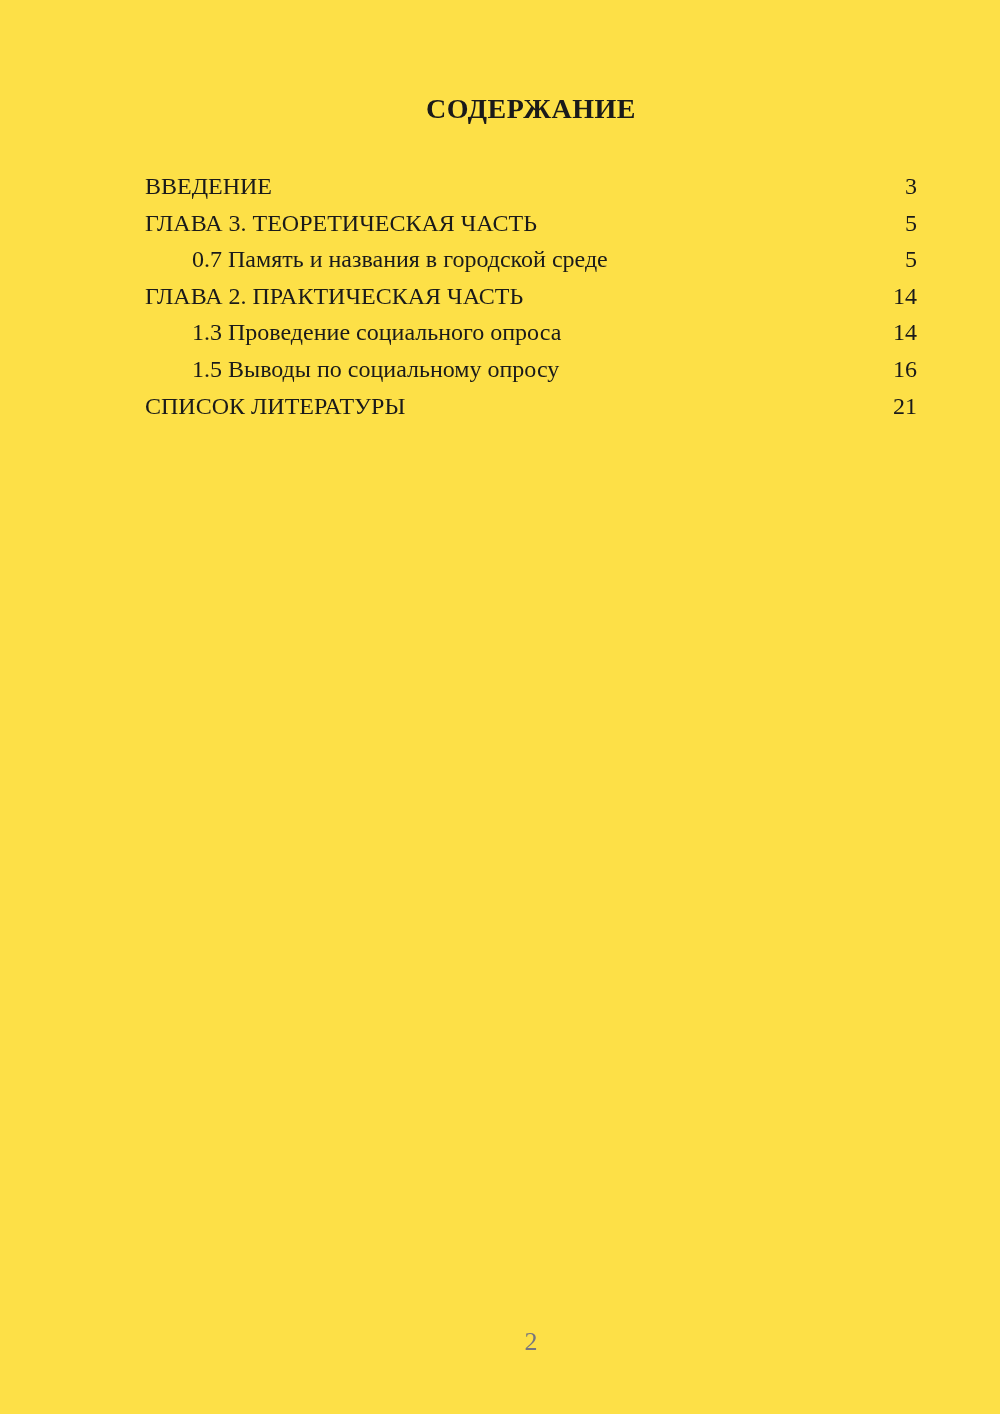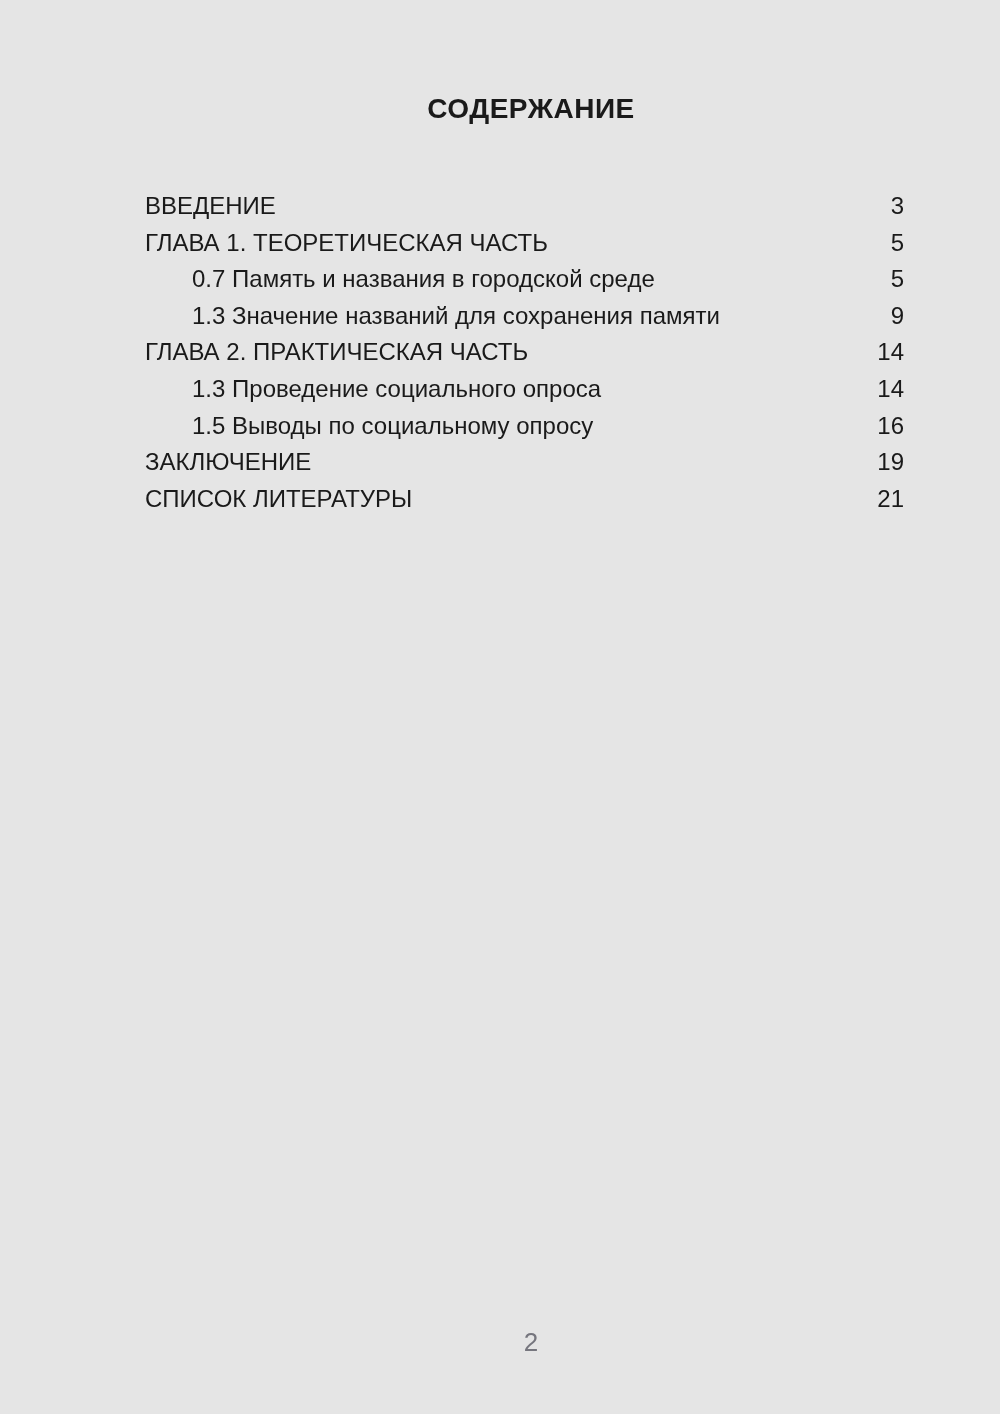--- a/index.html
+++ b/index.html
@@ -4,43 +4,42 @@
 <style>
   html, body {
     margin: 0;
     padding: 0;
     background: #ffffff;
   }
   .page {
     position: relative;
     width: 1000px;
     height: 1414px;
-    background: #e5e5e5;
+    background: #fde047;
     overflow: hidden;
-    font-family: Liberation Sans, sans-serif;
+    font-family: Liberation Serif, serif;
     color: #1a1a1a;
   }
   .title {
     position: absolute;
     top: 92px;
     left: 145px;
     right: 83px;
     margin: 0;
     text-align: center;
     font-size: 28px;
     font-weight: bold;
     letter-spacing: 0.5px;
     line-height: 34px;
   }
   .toc {
     position: absolute;
     top: 168px;
     left: 145px;
-    right: 96px;
-    margin-top: 20px;
+    right: 83px;
   }
   .toc-row {
     display: flex;
     justify-content: space-between;
     align-items: baseline;
     font-size: 24px;
     line-height: 36.6px;
     height: 36.6px;
     white-space: nowrap;
   }
@@ -73,55 +72,47 @@
 <div class="page">
   <h1 class="title">СОДЕРЖАНИЕ</h1>
 
   <div class="toc" id="toc">
   <div class="toc-row level-0">
     <span class="toc-label">ВВЕДЕНИЕ</span>
     <span class="toc-page">3</span>
   </div>
 
   <div class="toc-row level-0">
-    <span class="toc-label">ГЛАВА 1. ТЕОРЕТИЧЕСКАЯ ЧАСТЬ</span>
+    <span class="toc-label">ГЛАВА 3. ТЕОРЕТИЧЕСКАЯ ЧАСТЬ</span>
     <span class="toc-page">5</span>
   </div>
 
   <div class="toc-row level-1">
     <span class="toc-label">0.7 Память и названия в городской среде</span>
     <span class="toc-page">5</span>
   </div>
 
 
-  <div class="toc-row level-1">
-    <span class="toc-label">1.3 Значение названий для сохранения памяти</span>
-    <span class="toc-page">9</span>
-  </div>
 
 
   <div class="toc-row level-0">
     <span class="toc-label">ГЛАВА 2. ПРАКТИЧЕСКАЯ ЧАСТЬ</span>
     <span class="toc-page">14</span>
   </div>
 
   <div class="toc-row level-1">
     <span class="toc-label">1.3 Проведение социального опроса</span>
     <span class="toc-page">14</span>
   </div>
 
   <div class="toc-row level-1">
     <span class="toc-label">1.5 Выводы по социальному опросу</span>
     <span class="toc-page">16</span>
   </div>
 
-  <div class="toc-row level-0">
-    <span class="toc-label">ЗАКЛЮЧЕНИЕ</span>
-    <span class="toc-page">19</span>
-  </div>
 
   <div class="toc-row level-0">
     <span class="toc-label">СПИСОК ЛИТЕРАТУРЫ</span>
     <span class="toc-page">21</span>
   </div>
 </div>
 
   <div class="footer-pagenum">2</div>
 </div>
 

